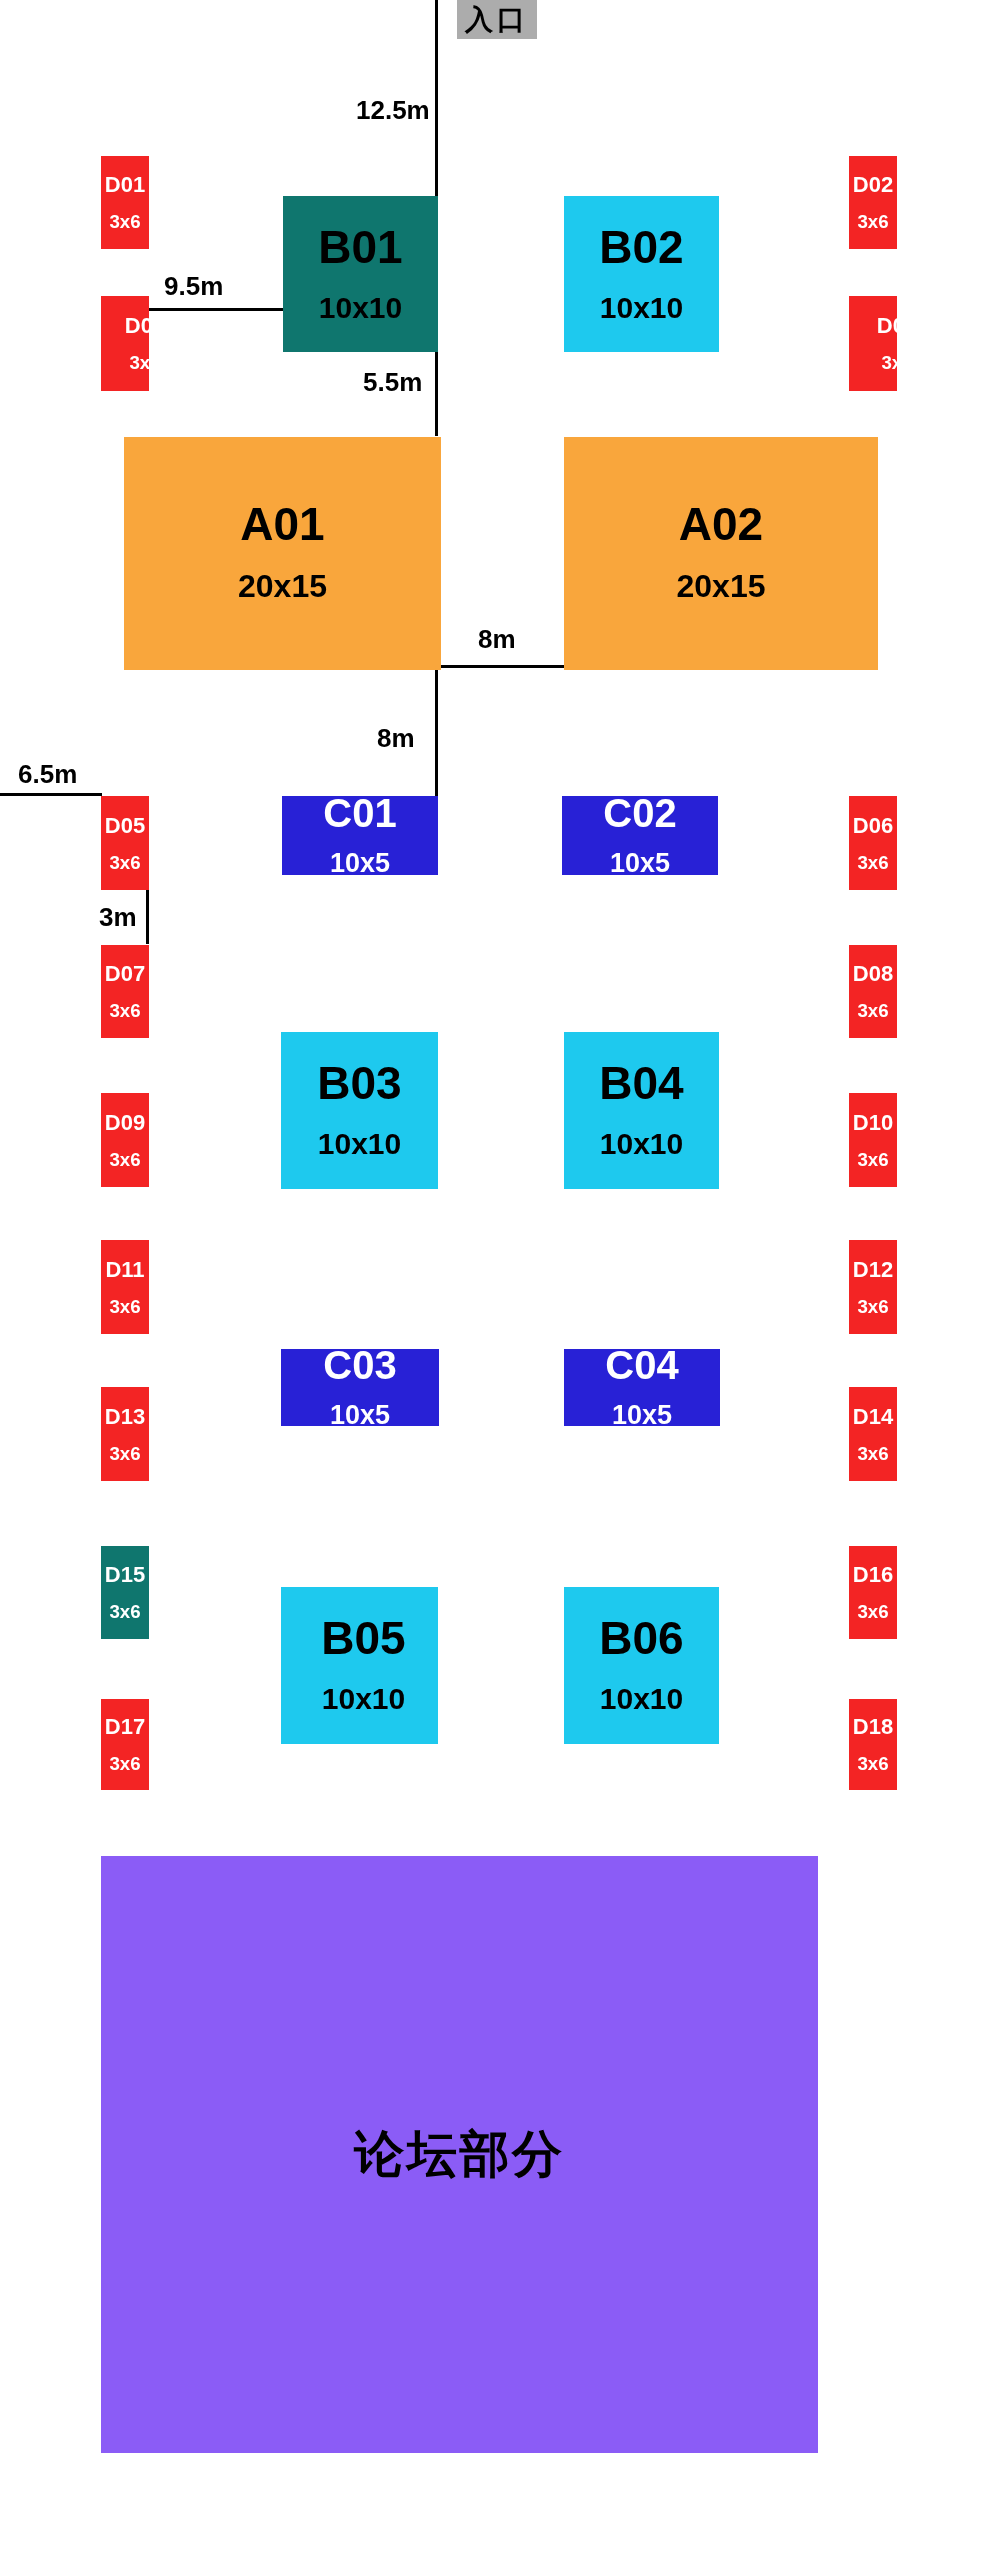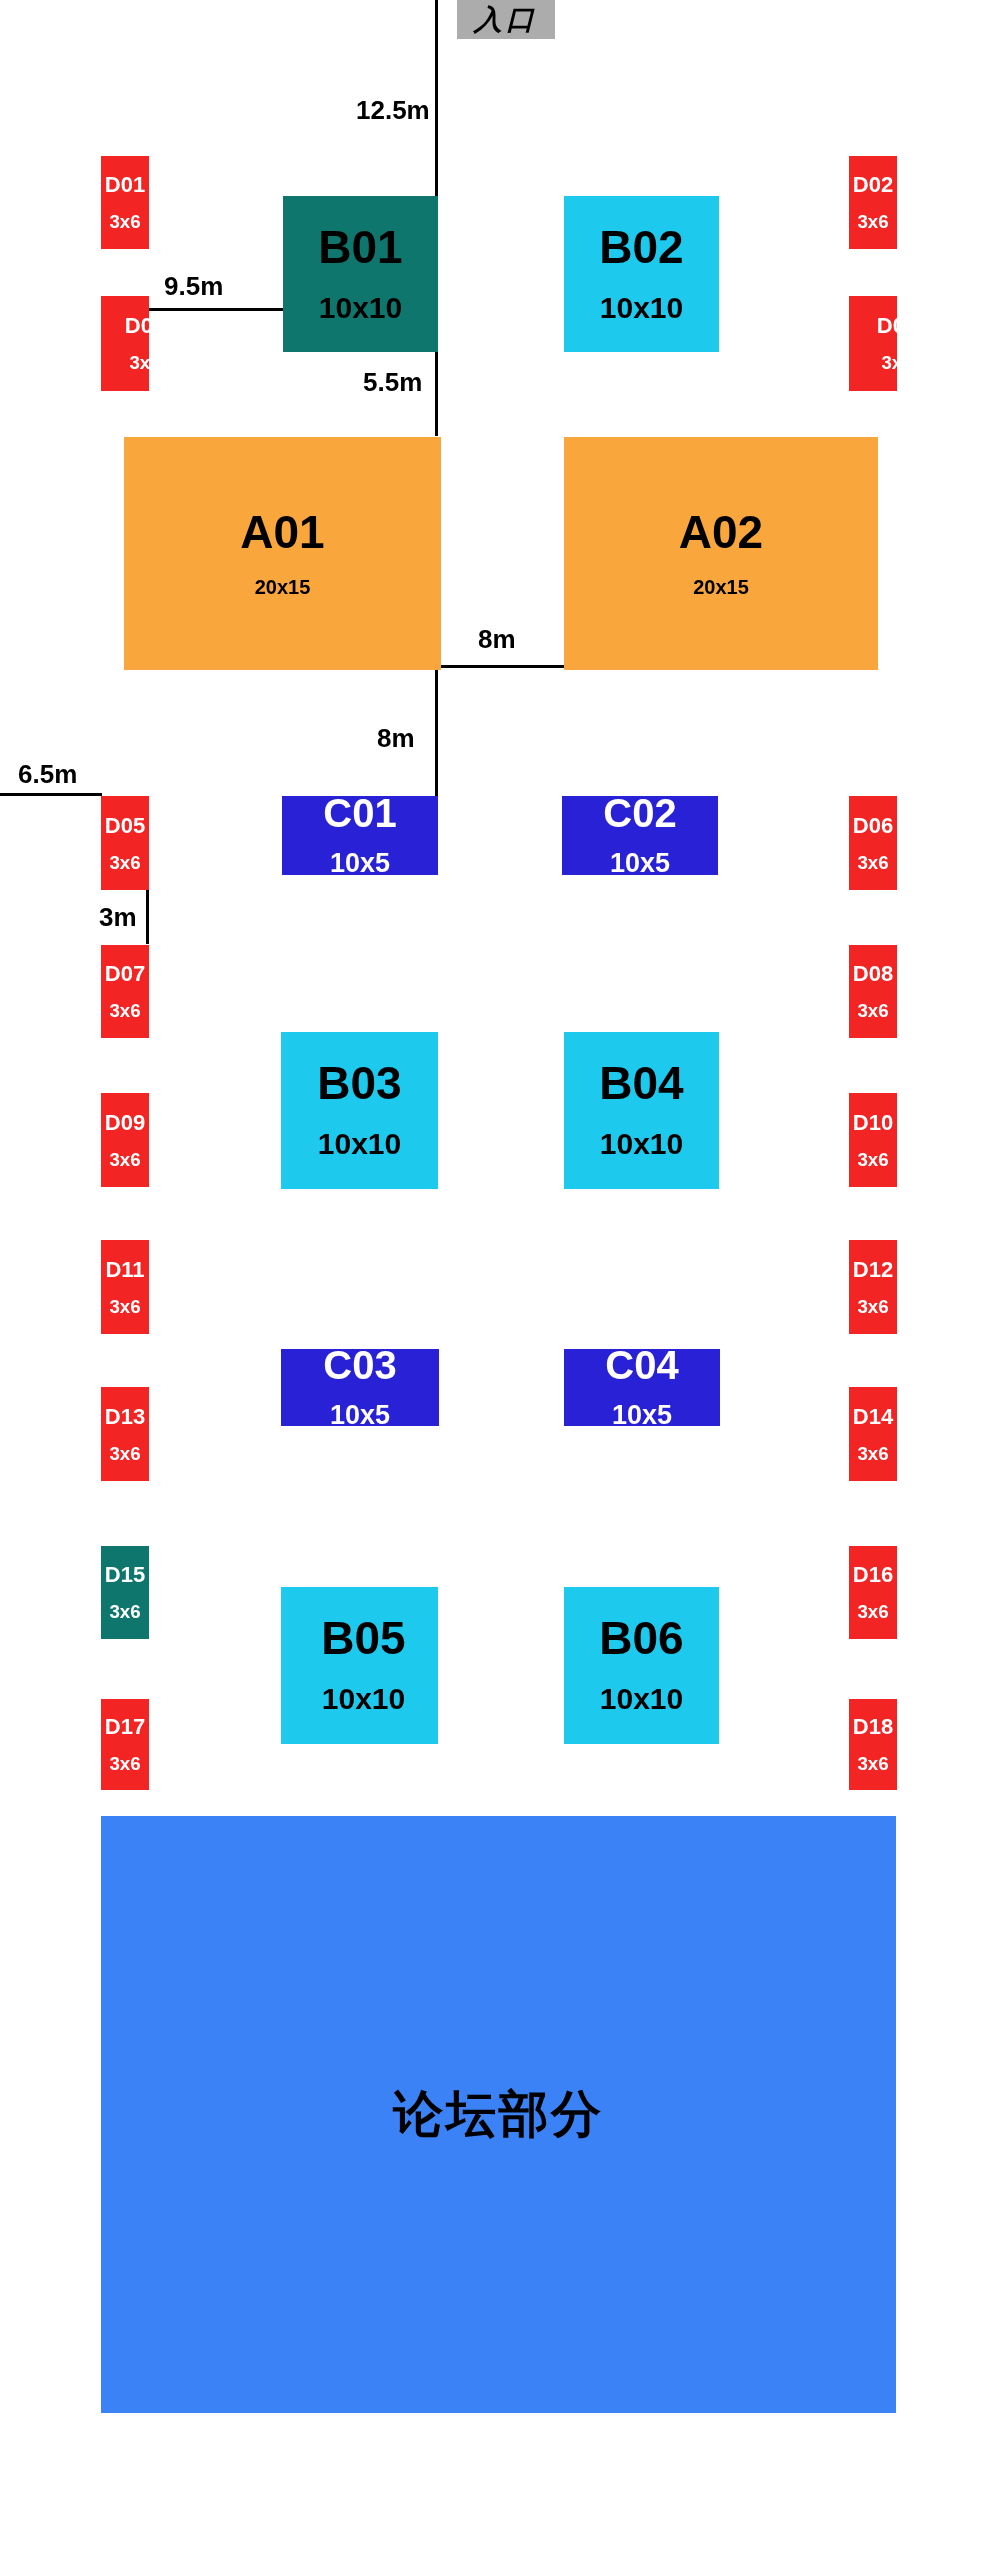--- a/index.html
+++ b/index.html
@@ -16,21 +16,21 @@
     display:flex;
     flex-direction:column;
     align-items:center;
     justify-content:center;
     text-align:center;
     box-sizing:border-box;
   }
   .booth .label{font-weight:700;}
   .booth .size{font-weight:700;margin-top:16px;}
   .booth-a .label{font-size:46px;color:#000;line-height:1.1;}
-  .booth-a .size{font-size:20px;color:#000;line-height:1.3;}
+  .booth-a .size{font-size:32px;color:#000;line-height:1.3;}
   .booth-b .label{font-size:46px;color:#000;line-height:1.1;}
   .booth-b .size{font-size:30px;color:#000;line-height:1.25;}
   .booth-c .label{font-size:40px;color:#fff;line-height:1.0;}
   .booth-c .size{font-size:27px;color:#fff;line-height:1.1;}
   .booth-d .label{font-size:22px;color:#fff;line-height:1.05;}
   .booth-d .size{font-size:18.7px;color:#fff;line-height:1.05;}
   .booth-forum .label{font-size:50px;color:#000;letter-spacing:2.6px;}
   .dim-line{position:absolute;background:#000;}
   .dim-label{
     position:absolute;
@@ -55,21 +55,21 @@
 <body>
 
 <div id="canvas">
     <div class="dim-line" style="left: 435px; top: 0px; width: 3.2px; height: 197px; background: rgb(0, 0, 0);"></div>
     <div class="dim-line" style="left: 435px; top: 352px; width: 3.2px; height: 84px; background: rgb(0, 0, 0);"></div>
     <div class="dim-line" style="left: 435px; top: 670px; width: 3.2px; height: 126px; background: rgb(0, 0, 0);"></div>
     <div class="dim-line" style="left: 148px; top: 308px; width: 135px; height: 3.2px; background: rgb(0, 0, 0);"></div>
     <div class="dim-line" style="left: 440px; top: 665px; width: 124px; height: 3.2px; background: rgb(0, 0, 0);"></div>
     <div class="dim-line" style="left: 0px; top: 793px; width: 102px; height: 3.2px; background: rgb(0, 0, 0);"></div>
     <div class="dim-line" style="left: 146px; top: 889px; width: 3.2px; height: 55px; background: rgb(0, 0, 0);"></div>
-    <div class="entrance" style="left: 457px; top: 0px; width: 98px; height: 39px; background: rgb(172, 172, 172); font-style: italic;">入口</div>
+    <div class="entrance" style="left: 457px; top: 0px; width: 80px; height: 39px; background: rgb(172, 172, 172);">入口</div>
     <div class="dim-label" style="left: 356px; top: 97px;">12.5m</div>
     <div class="dim-label" style="left: 164px; top: 273px;">9.5m</div>
     <div class="dim-label" style="left: 363px; top: 369px;">5.5m</div>
     <div class="dim-label" style="left: 478px; top: 626px;">8m</div>
     <div class="dim-label" style="left: 377px; top: 725px;">8m</div>
     <div class="dim-label" style="left: 18px; top: 761px;">6.5m</div>
     <div class="dim-label" style="left: 99px; top: 904px;">3m</div>
     <div class="booth booth-b" style="left: 283px; top: 196px; width: 155px; height: 156px; background: #0f766e;">
       <div class="label">B01</div>
       <div class="size">10x10</div>
@@ -183,17 +183,17 @@
       <div class="size">3x6</div>
     </div>
     <div class="booth booth-d" style="left: 101px; top: 1699px; width: 48px; height: 91px; background: rgb(243, 36, 36);">
       <div class="label">D17</div>
       <div class="size">3x6</div>
     </div>
     <div class="booth booth-d" style="left: 849px; top: 1699px; width: 48px; height: 91px; background: rgb(243, 36, 36);">
       <div class="label">D18</div>
       <div class="size">3x6</div>
     </div>
-    <div class="booth booth-forum" style="left: 101px; top: 1816px; width: 795px; height: 597px; background: #3b82f6;">
+    <div class="booth booth-forum" style="left: 101px; top: 1856px; width: 717px; height: 597px; background: #8b5cf6;">
       <div class="label">论坛部分</div>
     </div>
   </div>
 
 
 </body></html>

